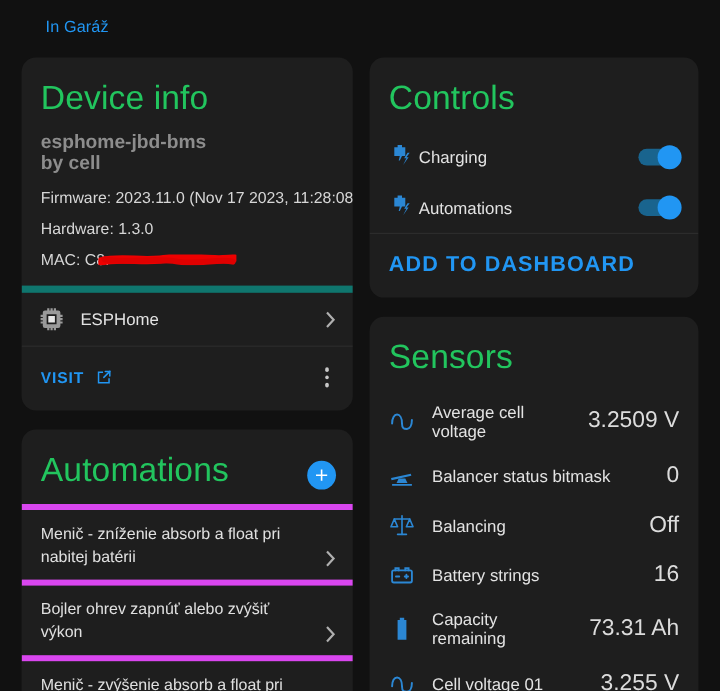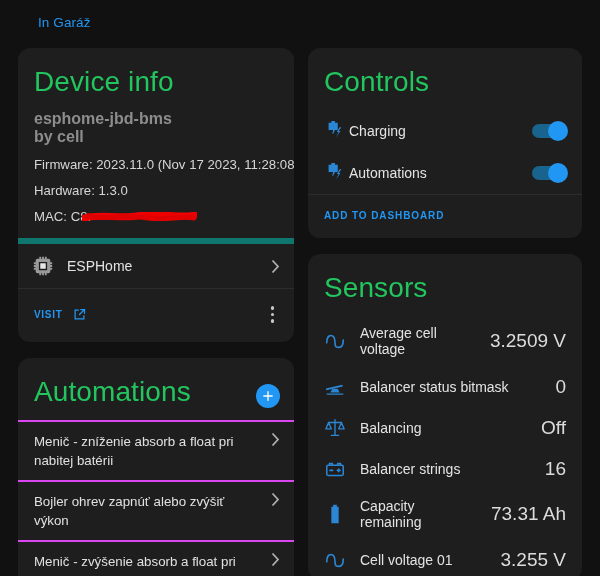--- a/index.html
+++ b/index.html
@@ -84,38 +84,38 @@
   .icon { width: 22px; height: 22px; display: block; flex: 0 0 22px; }
   .chev { width: 9px; height: 15px; opacity: .85; }
 
   .visit-row {
     display: flex; align-items: center; justify-content: space-between;
     padding: 13px 14px 15px 16px;
     border-top: 1px solid #2c2c2c;
   }
   .visit-link {
     display: flex; align-items: center; gap: 9px;
-    font-size: 10px; font-weight: bold;
+    font-size: 13px; font-weight: bold;
     color: #2196f3;
     letter-spacing: 0.7px;
   }
   .dots { display: flex; flex-direction: column; gap: 3px; padding: 4px 6px; }
   .dots i { width: 3.5px; height: 3.5px; border-radius: 50%; background: #c7c7c7; display: block; }
 
   
   .plus-btn {
     width: 24px; height: 24px; border-radius: 50%;
     background: #2196f3;
     display: flex; align-items: center; justify-content: center;
   }
   .auto-row {
-    display: flex; align-items: flex-start;
+    display: flex; align-items: flex-end;
     padding: 10px 14px 10px 16px;
     gap: 10px;
-    border-top: 2px solid #d946ef;
+    border-top: 5px solid #d946ef;
     min-height: 40px;
   }
   .auto-row:first-of-type { border-top: 1px solid #2c2c2c; }
   .auto-row .label {
     flex: 1;
     font-size: 13.3px;
     color: #e0e0e0;
     line-height: 19px;
   }
 
@@ -138,21 +138,21 @@
     background: #2196f3;
   }
   .press-btn {
     font-size: 12.5px; font-weight: bold;
     color: #2196f3;
     letter-spacing: 0.7px;
   }
   .add-dash {
     padding: 15px 16px 17px 16px;
     border-top: 1px solid #2c2c2c;
-    font-size: 10px; font-weight: bold;
+    font-size: 18px; font-weight: bold;
     color: #2196f3;
     letter-spacing: 0.9px;
   }
 
   
   .sensor-row {
     display: flex; align-items: center;
     padding: 9px 16px;
     gap: 14px;
     min-height: 41px;
@@ -314,21 +314,21 @@
           <span class="label">Balancing</span>
           <span class="value">Off</span>
         </div>
 
         <div class="sensor-row">
           <svg class="icon" viewBox="0 0 24 24" fill="none" stroke="#2b87d4" stroke-width="1.7">
             <rect x="3" y="8" width="18" height="11" rx="1.5"></rect>
             <path d="M6 8V6h3v2M15 8V6h3v2" stroke-linecap="round"></path>
             <path d="M6.5 13.5h3M14.5 13.5h3M16 12v3" stroke-linecap="round"></path>
           </svg>
-          <span class="label">Balancer strings</span>
+          <span class="label">Battery strings</span>
           <span class="value">16</span>
         </div>
 
         <div class="sensor-row">
           <svg class="icon" viewBox="0 0 24 24" fill="#2b87d4">
             <path d="M10 2h4v2h2v18H8V4h2V2z"></path>
           </svg>
           <span class="label">Capacity remaining</span>
           <span class="value">73.31 Ah</span>
         </div>

